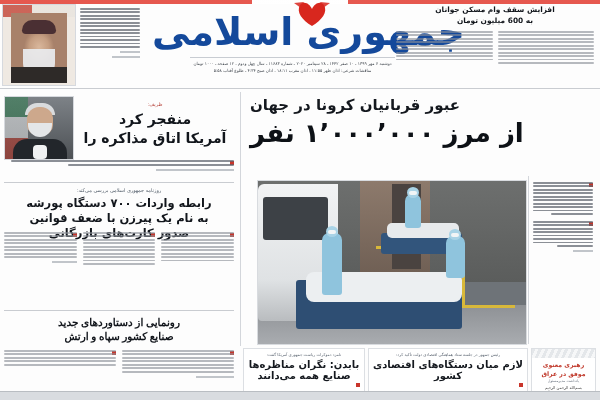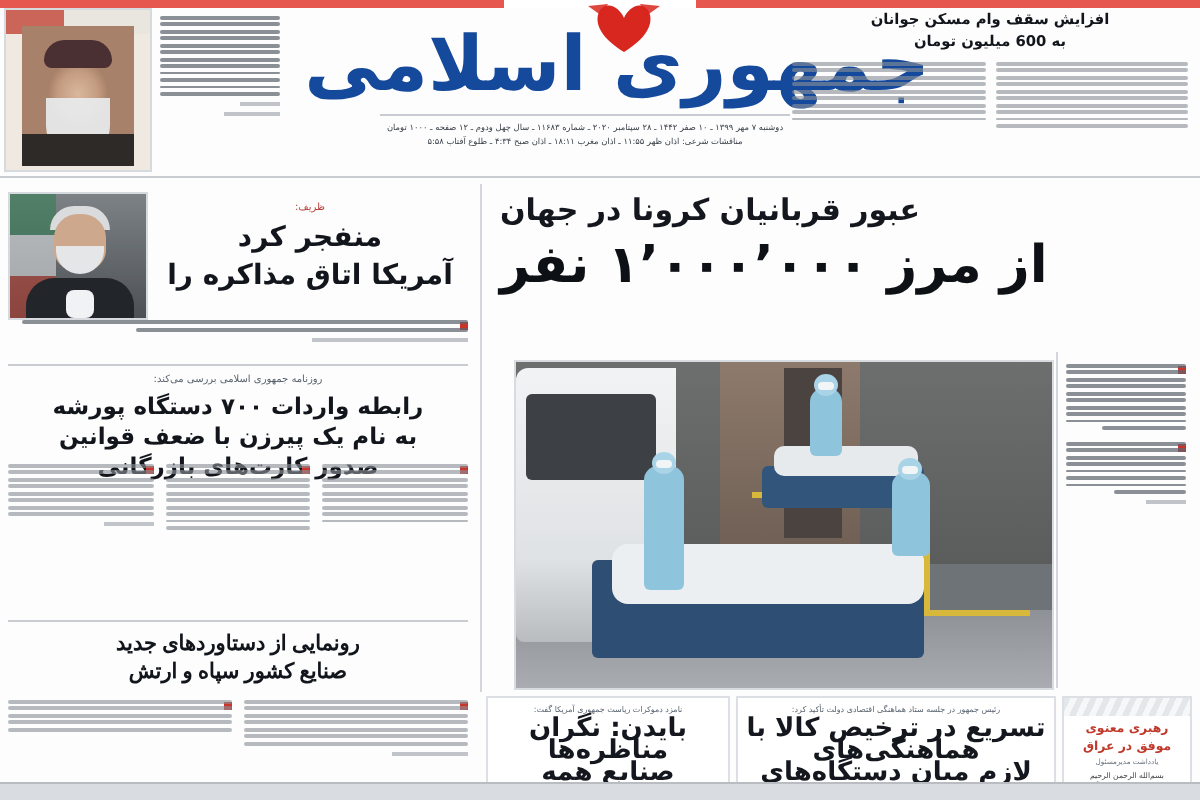--- a/index.html
+++ b/index.html
@@ -162,21 +162,21 @@
   .porsche{position:absolute;top:186px;left:4px;width:230px;}
   .porsche-cols{position:absolute;top:232px;left:4px;width:230px;display:flex;gap:6px;}
   .porsche-cols>div{flex:1;}
 
   .army{position:absolute;top:316px;left:4px;width:230px;font-family:Liberation Serif, serif;}
   .army-cols{position:absolute;top:350px;left:4px;width:230px;display:flex;gap:6px;}
   .army-cols>div{flex:1;}
 
   
   .bot{position:absolute;top:348px;height:44px;border:1px solid #dcdfe3;background:#fff;box-sizing:border-box;padding:3px 4px;}
-  .bot h4{margin:0;font-size:13px;font-weight:bold;line-height:11px;color:#14181e;text-align:center;}
+  .bot h4{margin:0;font-size:10px;font-weight:bold;line-height:11px;color:#14181e;text-align:center;}
   .bot .k{font-size:4px;color:#5a6470;text-align:center;line-height:6px;margin:0 0 1px;}
   .bot-biden{left:243px;width:122px;}
   .bot-econ{left:368px;width:160px;}
   .editorial{
     position:absolute;top:348px;left:531px;width:65px;height:44px;
     border:1px solid #dcdfe3;background:#fff;box-sizing:border-box;padding:2px 3px;overflow:hidden;
   }
   .editorial .stripes{position:absolute;top:0;left:0;width:100%;height:9px;
     background:repeating-linear-gradient(115deg,#e4e7ea 0 3px,#f6f7f8 3px 6px);}
   .editorial h5{margin:9px 0 0;font-size:6.2px;color:#c0392b;font-weight:bold;text-align:center;line-height:9px;}
@@ -457,21 +457,20 @@
 
   <div class="bot bot-biden">
     <p class="k">نامزد دموکرات ریاست جمهوری آمریکا گفت:</p>
     <h4>بایدن: نگران مناظره‌ها</h4>
     <h4>صنایع همه می‌دانند</h4>
     <span class="redsq" style="float:right;margin-top:2px;"></span>
   </div>
 
   <div class="bot bot-econ">
     <p class="k">رئیس جمهور در جلسه ستاد هماهنگی اقتصادی دولت تأکید کرد:</p>
-    <h4>تسریع در ترخیص کالا با هماهنگی‌های</h4>
     <h4>لازم میان دستگاه‌های اقتصادی کشور</h4>
     <span class="redsq" style="float:right;margin-top:2px;"></span>
   </div>
 
   <div class="editorial">
     <div class="stripes"></div>
     <h5>رهبری معنوی موفق در عراق</h5>
     <p class="ksm">یادداشت مدیرمسئول</p>
     <p class="bismillah">بسم‌الله الرحمن الرحیم</p>
     <p class="bismillah">استقلال فکری، سرمایه بزرگی است که اگر</p>

